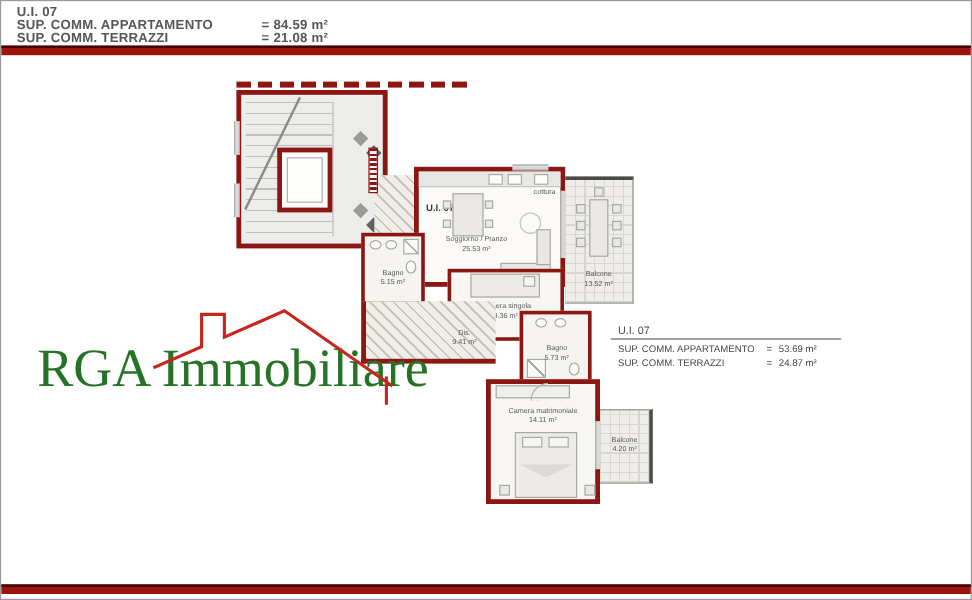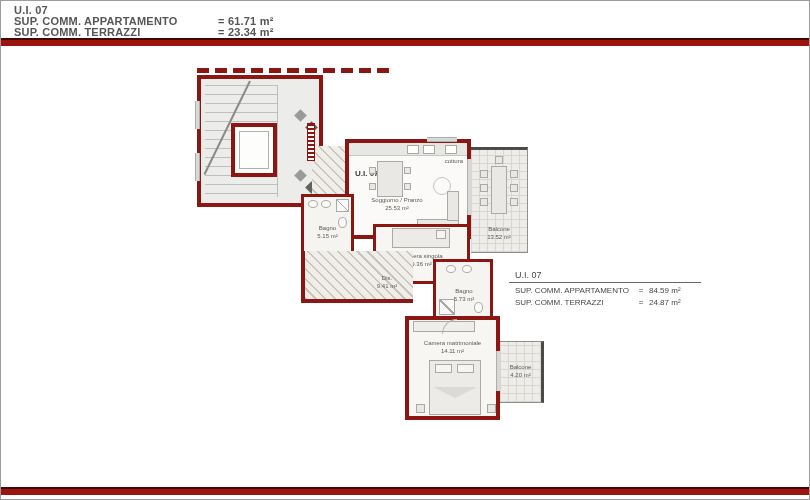--- a/index.html
+++ b/index.html
@@ -45,25 +45,25 @@
 </style>
 </head>
 <body>
 
 <div class="canvas">
 
   <div class="hdr">
     <div>U.I. 07</div>
     <div class="hdr-row">
       <span class="hdr-label">SUP. COMM. APPARTAMENTO</span>
-      <span>= 61.71 m²</span>
+      <span>= 84.59 m²</span>
     </div>
     <div class="hdr-row">
       <span class="hdr-label">SUP. COMM. TERRAZZI</span>
-      <span>= 23.34 m²</span>
+      <span>= 21.08 m²</span>
     </div>
   </div>
 
   <div class="bar" style="top:37px;"></div>
   <div class="bar" style="top:486px;"></div>
 
   <div class="abs" style="left:0;top:0;width:810px;height:500px;">
 
     <div class="dashwall" style="left:196px;top:67px;width:198px;height:5px;"></div>
 
@@ -184,23 +184,29 @@
         <div>4.20 m²</div>
       </div>
     </div>
   </div>
 
   <div class="ibox">
     <div class="ib-unit">U.I. 07</div>
     <div class="ib-row">
       <span class="ib-label">SUP. COMM. APPARTAMENTO</span>
       <span class="ib-eq">=</span>
-      <span>84.59 m²</span>
+      <span>53.69 m²</span>
     </div>
     <div class="ib-row">
       <span class="ib-label">SUP. COMM. TERRAZZI</span>
       <span class="ib-eq">=</span>
       <span>24.87 m²</span>
     </div>
   </div>
 
+  <div class="logo">
+    <div class="logo-text">RGA Immobiliare</div>
+    <svg width="336" height="96" viewBox="0 0 336 96">
+      <path d="M 100 57 L 139 40 L 139 13 L 158 13 L 158 32 L 208 10 L 297 72 M 293 66 L 293 87" fill="none" stroke="#c7251d" stroke-width="2.6" stroke-linecap="square" stroke-linejoin="miter"></path>
+    </svg>
+  </div>
 
 </div>
 
 </body></html>

